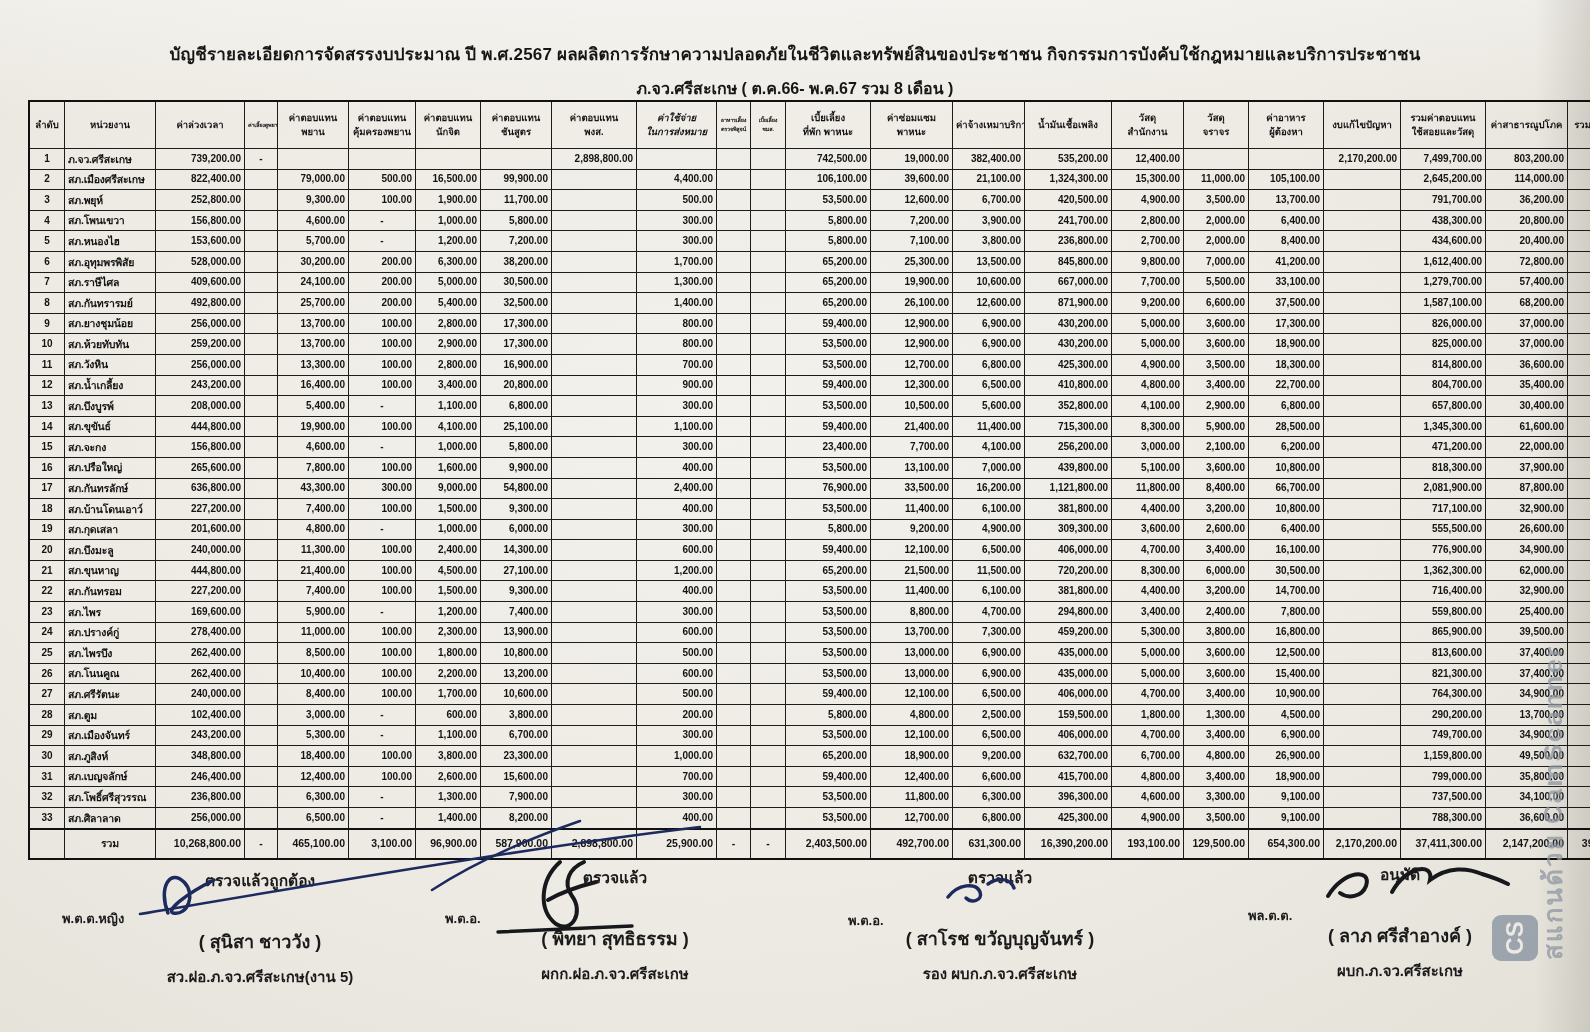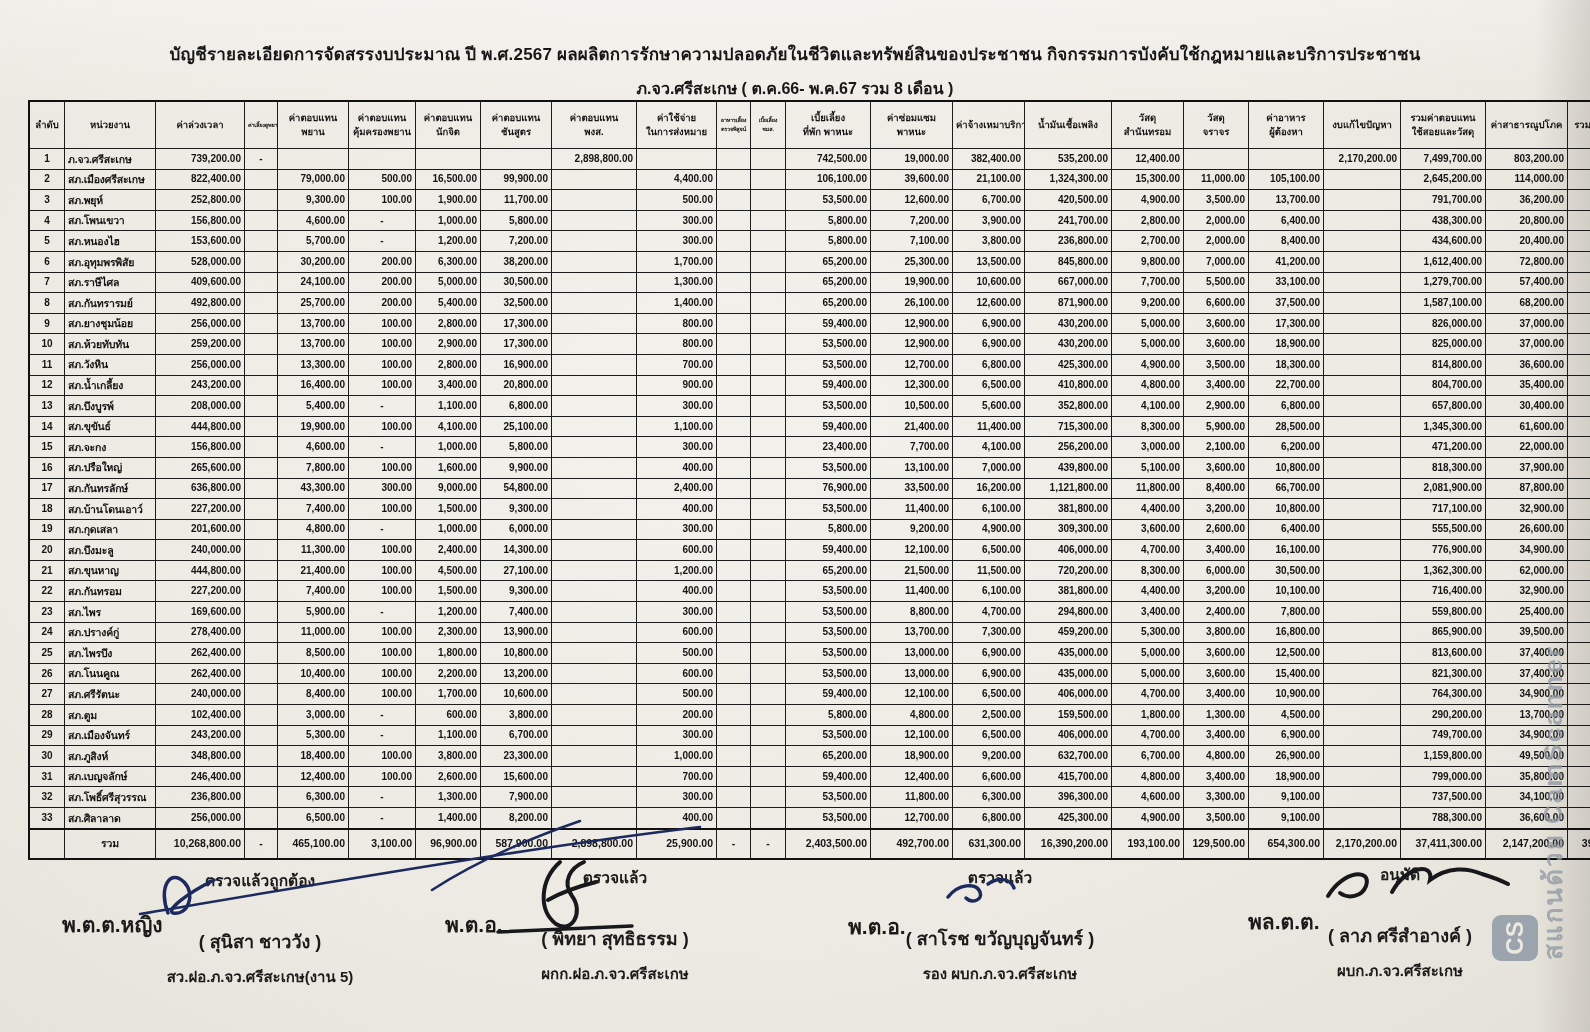--- a/index.html
+++ b/index.html
@@ -38,21 +38,21 @@
   thead th.tiny{font-size:5.5px;line-height:1.6;letter-spacing:-.2px;}
   tbody td{height:19.6px;font-size:10px;font-weight:bold;line-height:1;}
   td.c-num{text-align:right;padding-right:5px;}
   td.c-dash{text-align:center;font-weight:bold;}
   td.c-idx{text-align:center;font-weight:bold;font-size:10px;}
   td.c-unit{text-align:left;font-size:10.5px;padding-left:3px;letter-spacing:-.2px;margin-left:16px;}
   tr.total-row td{height:28px;font-size:10.5px;border-top:2px solid #111;border-bottom:2.5px solid #111;}
   tr.total-row td.c-unit{text-align:center;font-weight:bold;}
   .sig-block{position:absolute;text-align:center;font-weight:bold;color:#1a1a1a;}
   .sig-heading{font-size:15.5px;margin-bottom:34px;}
-  .sig-rank{position:absolute;font-size:21px;}
+  .sig-rank{position:absolute;font-size:13px;}
   .sig-name{font-size:18px;margin-bottom:9px;}
   .sig-pos{font-size:15px;}
   .strokes{position:absolute;left:0;top:0;pointer-events:none;}
   .wm-text{
     position:absolute;right:18px;top:490px;height:470px;width:40px;
     writing-mode:vertical-rl;transform:rotate(180deg);
     font-size:26px;font-weight:bold;color:#8f97a2;opacity:.75;
     letter-spacing:2px;pointer-events:none;
   }
   .wm-logo{
@@ -101,21 +101,21 @@
             <div>นักจิต</div>
           </th>
           <th style="width: 64px;">
             <div>ค่าตอบแทน</div>
             <div>ชันสูตร</div>
           </th>
           <th style="width: 78px;">
             <div>ค่าตอบแทน</div>
             <div>พงส.</div>
           </th>
-          <th style="width: 73px;">
+          <th style="width: 73px; font-style: italic;">
             <div>ค่าใช้จ่าย</div>
             <div>ในการส่งหมาย</div>
           </th>
           <th class="tiny" style="width: 27px;">
             <div>อาหารเลี้ยง</div>
             <div>ตรวจพิสูจน์</div>
           </th>
           <th class="tiny" style="width: 28px;">
             <div>เบี้ยเลี้ยง</div>
             <div>ชมส.</div>
@@ -129,21 +129,21 @@
             <div>พาหนะ</div>
           </th>
           <th style="width: 65px;">
             <div>ค่าจ้างเหมาบริการ</div>
           </th>
           <th style="width: 80px; margin-top: 40px;">
             <div>น้ำมันเชื้อเพลิง</div>
           </th>
           <th style="width: 65px;">
             <div>วัสดุ</div>
-            <div>สำนันทรอม</div>
+            <div>สำนักงาน</div>
           </th>
           <th style="width: 58px;">
             <div>วัสดุ</div>
             <div>จราจร</div>
           </th>
           <th style="width: 68px;">
             <div>ค่าอาหาร</div>
             <div>ผู้ต้องหา</div>
           </th>
           <th style="width: 70px;">
@@ -699,21 +699,21 @@
           <td class="c-num"></td>
           <td class="c-num">400.00</td>
           <td class="c-num"></td>
           <td class="c-num"></td>
           <td class="c-num">53,500.00</td>
           <td class="c-num">11,400.00</td>
           <td class="c-num">6,100.00</td>
           <td class="c-num">381,800.00</td>
           <td class="c-num">4,400.00</td>
           <td class="c-num">3,200.00</td>
-          <td class="c-num">10,100.00</td>
+          <td class="c-num">14,700.00</td>
           <td class="c-num"></td>
           <td class="c-num">716,400.00</td>
           <td class="c-num">32,900.00</td>
           <td class="c-num">749,300.00</td>
         </tr>
         <tr>
           <td class="c-idx">23</td>
           <td class="c-unit">สภ.ไพร</td>
           <td class="c-num">169,600.00</td>
           <td class="c-num"></td>

